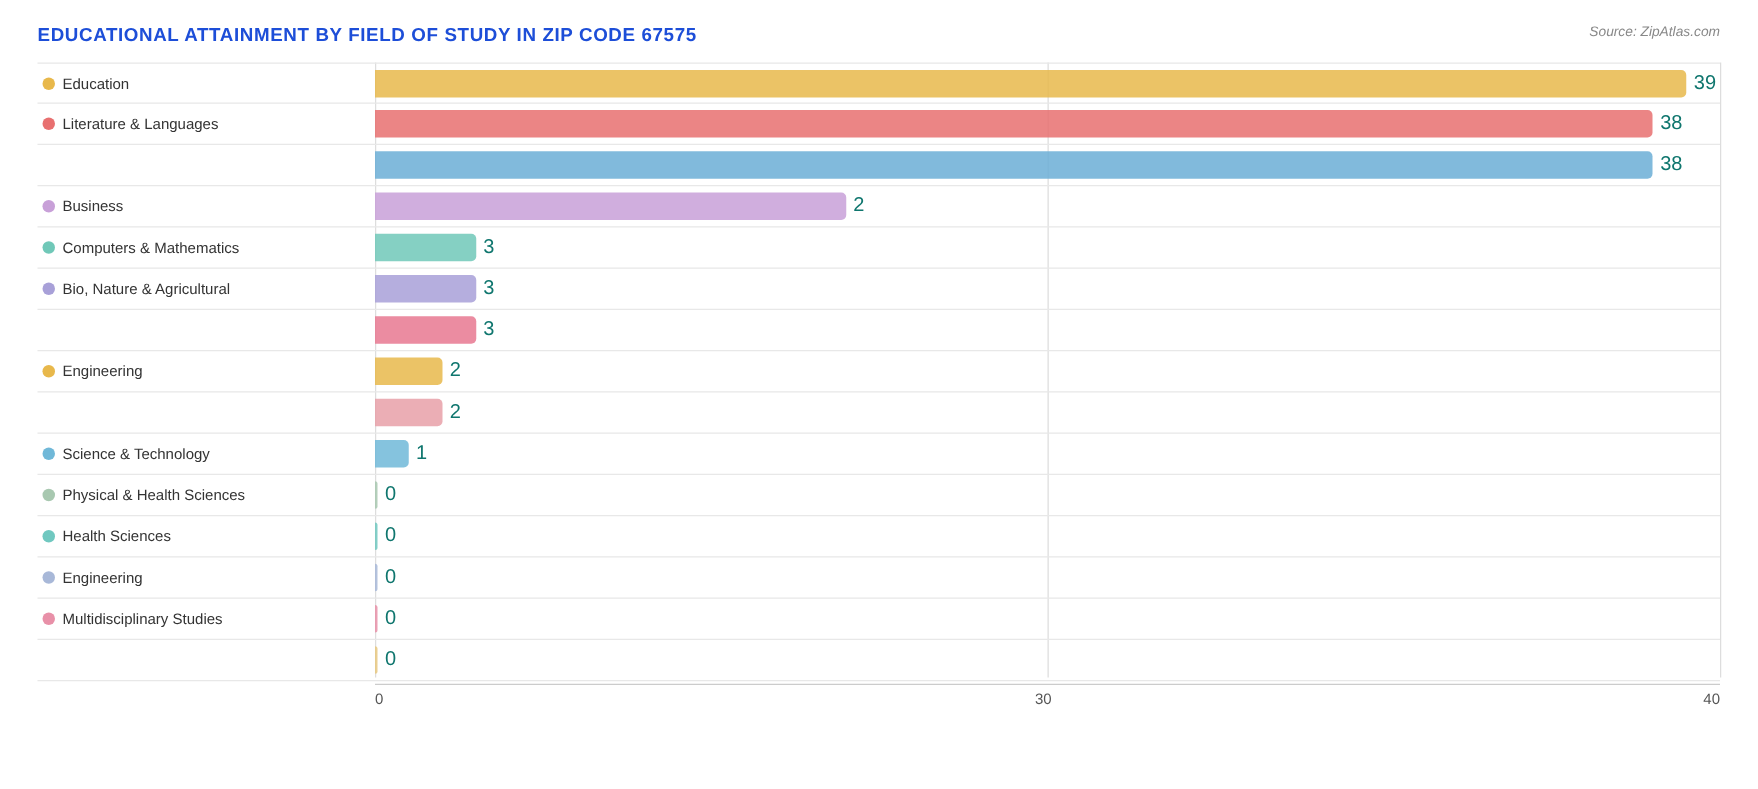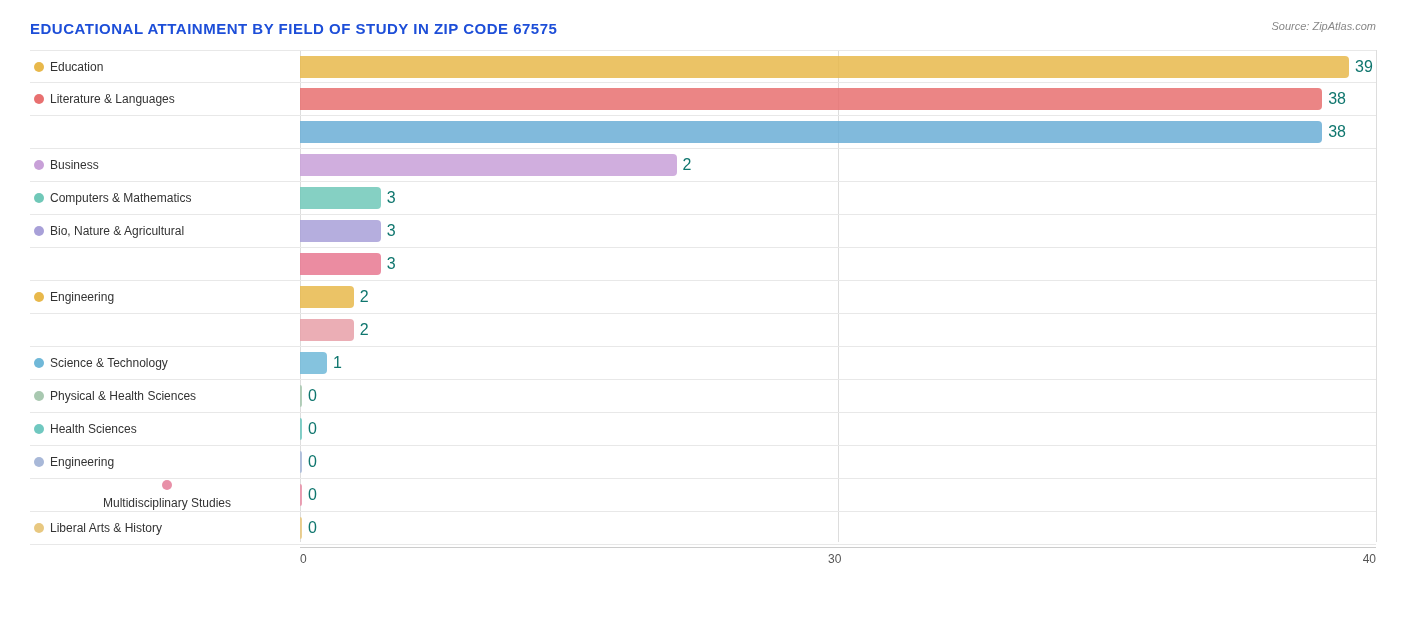--- a/index.html
+++ b/index.html
@@ -215,34 +215,30 @@
           <div class="bar-label" style="width: 270px;">
             <div class="dot" style="background: rgb(168, 184, 216);"></div>
             <span class="label-text">Engineering</span>
           </div>
           <div style="position: absolute; inset: 0px 0px 0px 270px; display: flex; align-items: center;">
             <div class="bar" style="width: 2px; background: rgb(168, 184, 216); opacity: 0.85;"></div>
             <span class="bar-value">0</span>
           </div>
         </div>
         <div class="bar-row">
-          <div class="bar-label" style="width: 270px; flex-direction: column;">
+          <div class="bar-label" style="width: 270px;">
             <div class="dot" style="background: rgb(232, 144, 168);"></div>
             <span class="label-text">Multidisciplinary Studies</span>
           </div>
           <div style="position: absolute; inset: 0px 0px 0px 270px; display: flex; align-items: center;">
             <div class="bar" style="width: 2px; background: rgb(232, 144, 168); opacity: 0.85;"></div>
             <span class="bar-value">0</span>
           </div>
         </div>
         <div class="bar-row">
-          <div class="bar-label" style="width: 270px;">
-            <div class="dot" style="background: rgb(232, 200, 128);"></div>
-            <span class="label-text">Liberal Arts &amp; History</span>
-          </div>
           <div style="position: absolute; inset: 0px 0px 0px 270px; display: flex; align-items: center;">
             <div class="bar" style="width: 2px; background: rgb(232, 200, 128); opacity: 0.85;"></div>
             <span class="bar-value">0</span>
           </div>
         </div>
       </div>
     <div class="x-axis" id="x-axis" style="margin-left: 270px; display: flex; justify-content: space-between; padding-top: 4px; border-top: 1px solid rgb(204, 204, 204);">
     <span class="x-label">0</span>
         <span class="x-label">30</span>
         <span class="x-label">40</span>

